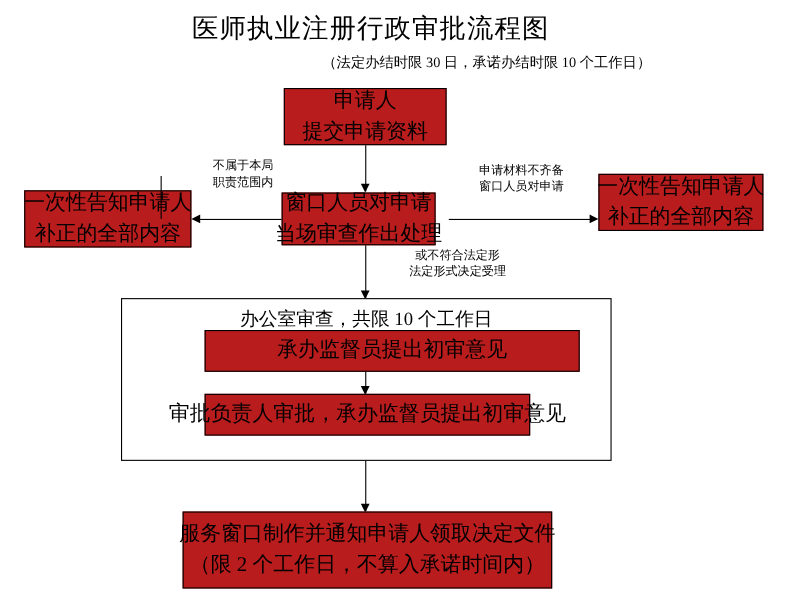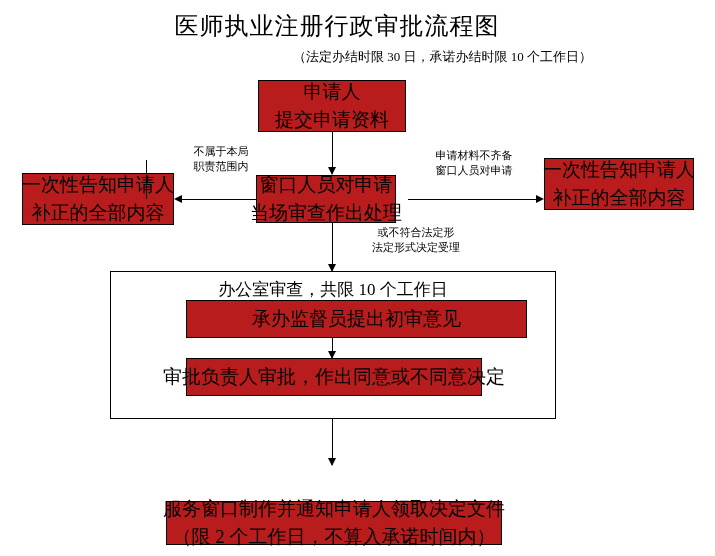--- a/index.html
+++ b/index.html
@@ -171,24 +171,24 @@
   </div>
 
   <div class="box" style="left:186px; top:300px; width:341px; height:38px;">
     <span class="line">承办监督员提出初审意见</span>
   </div>
 
   <div class="vline" style="left:332px; top:338px; height:20px;"></div>
   <div class="arrow-down" style="left:327.5px; top:351px;"></div>
 
   <div class="box" style="left:186px; top:358px; width:296px; height:38px;">
-    <span class="line">审批负责人审批，作出同意或不同意决定</span>
+    <span class="line">审批负责人审批，承办监督员提出初审意见</span>
   </div>
 
   <div class="vline" style="left:332px; top:419px; height:46px;"></div>
   <div class="arrow-down" style="left:327.5px; top:458px;"></div>
 
-  <div class="box" style="left:166px; top:465px; width:336px; height:44px;margin-top:36px;">
+  <div class="box" style="left:166px; top:465px; width:336px; height:70px;">
     <span class="line">服务窗口制作并通知申请人领取决定文件</span>
     <span class="line">（限 2 个工作日，不算入承诺时间内）</span>
   </div>
 
 </div>
 
 </body></html>

